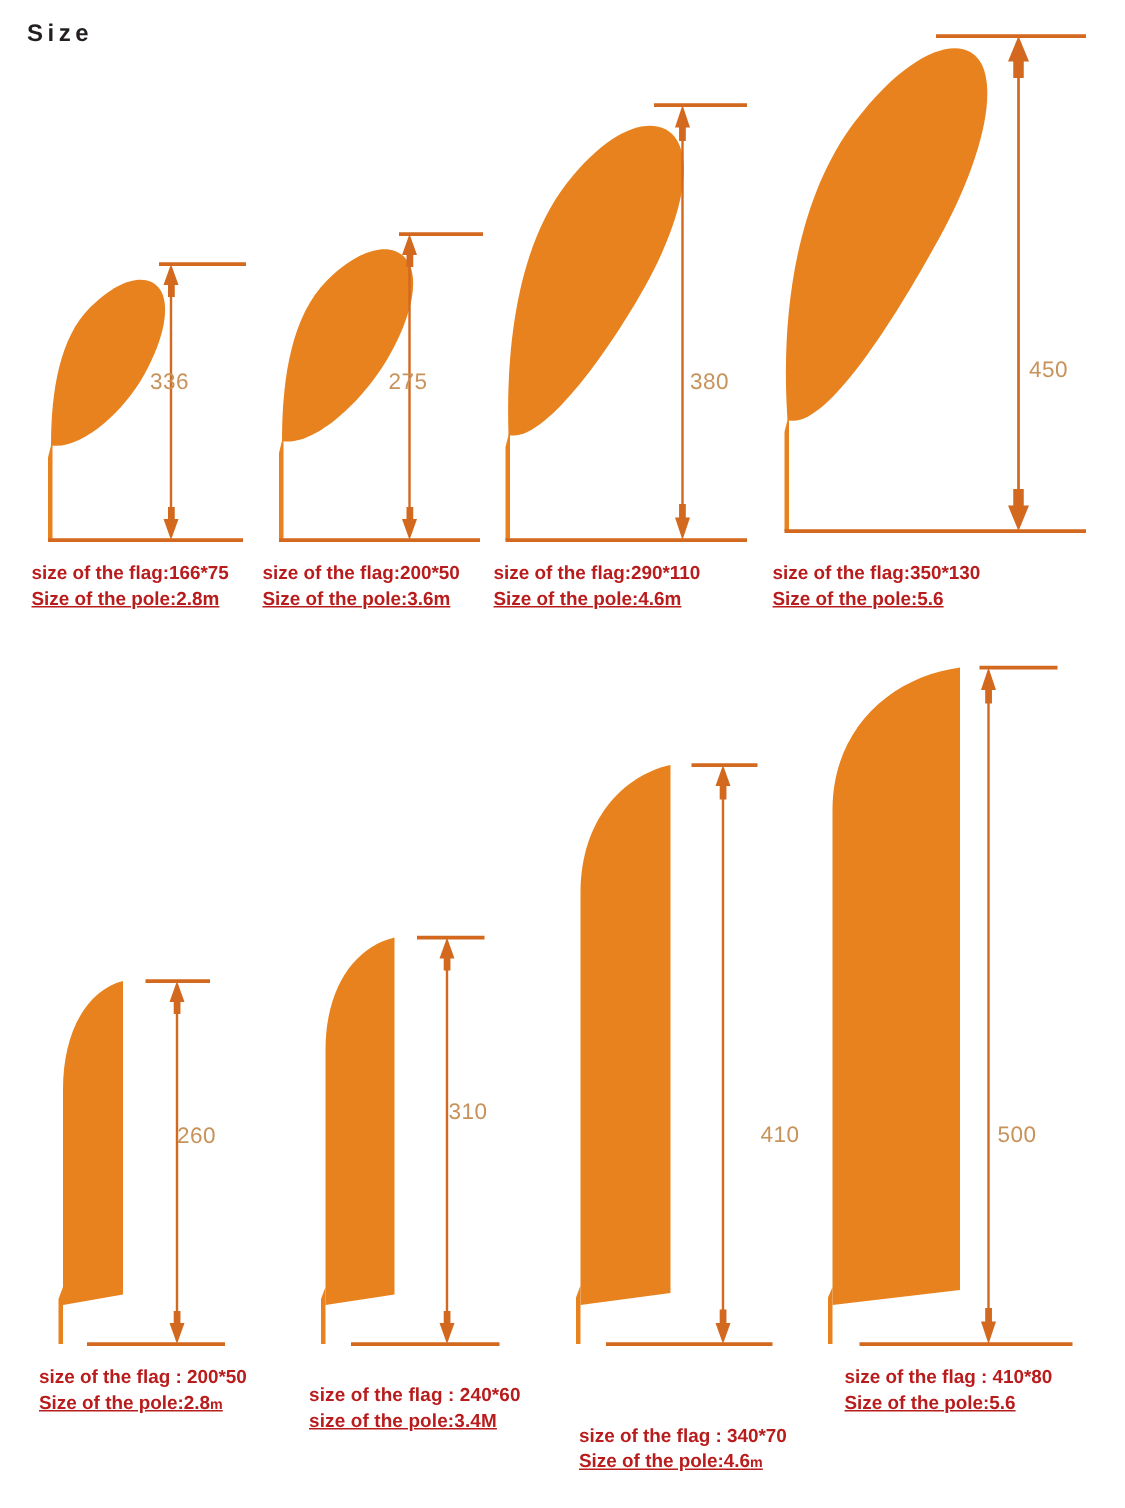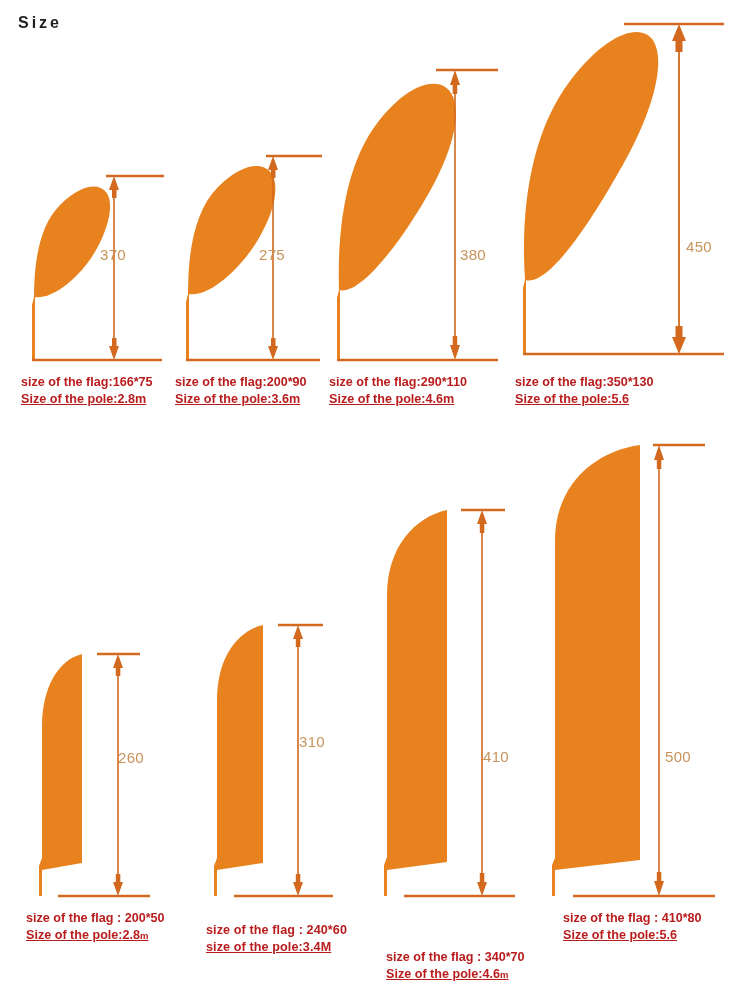--- a/index.html
+++ b/index.html
@@ -85,21 +85,21 @@
     <line x1="14" y1="210" x2="144" y2="210" stroke="#D2691E" stroke-width="2.5"></line>
 
     <g>
       <line x1="96" y1="30" x2="96" y2="206" stroke="#D2691E" stroke-width="1.6"></line>
       <polygon points="96,26 91,40 101,40" fill="#D2691E"></polygon>
       <polygon points="96,210 91,196 101,196" fill="#D2691E"></polygon>
       <rect x="94" y="34" width="4.5" height="14" fill="#D2691E"></rect>
       <rect x="94" y="188" width="4.5" height="14" fill="#D2691E"></rect>
     </g>
   </svg>
-  <div class="dim-label" style="left:82px; top:96px;">370</div>
+  <div class="dim-label" style="left:82px; top:96px;">336</div>
 </div>
 
 <div class="flag-group" style="left:172px; top:130px; width:150px; height:235px;">
   <svg class="flag-svg" width="150" height="235" viewBox="0 0 150 235">
     <path d="M14,172 L14,230 L17,230 L17,160 Z" fill="#E8821E"></path>
     <path d="M16,164 C16,120 23,80 46,57 C69,34 90,31 99,43
              C108,55 103,80 87,108 C71,136 38,168 16,164 Z" fill="#E8821E"></path>
     <line x1="94" y1="26" x2="150" y2="26" stroke="#D2691E" stroke-width="2.5"></line>
     <line x1="14" y1="230" x2="148" y2="230" stroke="#D2691E" stroke-width="2.5"></line>
     <g>
@@ -147,21 +147,21 @@
     </g>
   </svg>
   <div class="dim-label" style="left:174px; top:222px;">450</div>
 </div>
 
 <div class="caption" style="left:21px; top:374px;">
   <span>size of the flag:166*75</span>
   <span class="line2">Size of the pole:2.8m</span>
 </div>
 <div class="caption" style="left:175px; top:374px;">
-  <span>size of the flag:200*90</span>
+  <span>size of the flag:200*50</span>
   <span class="line2">Size of the pole:3.6m</span>
 </div>
 <div class="caption" style="left:329px; top:374px;">
   <span>size of the flag:290*110</span>
   <span class="line2">Size of the pole:4.6m</span>
 </div>
 <div class="caption" style="left:515px; top:374px;">
   <span>size of the flag:350*130</span>
   <span class="line2">Size of the pole:5.6</span>
 </div>
@@ -207,21 +207,21 @@
     <line x1="86" y1="5" x2="130" y2="5" stroke="#D2691E" stroke-width="2.5"></line>
     <line x1="29" y1="391" x2="140" y2="391" stroke="#D2691E" stroke-width="2.5"></line>
     <g>
       <line x1="107" y1="9" x2="107" y2="387" stroke="#D2691E" stroke-width="1.6"></line>
       <polygon points="107,5 102,19 112,19" fill="#D2691E"></polygon>
       <polygon points="107,391 102,377 112,377" fill="#D2691E"></polygon>
       <rect x="104.8" y="13" width="4.5" height="15" fill="#D2691E"></rect>
       <rect x="104.8" y="368" width="4.5" height="15" fill="#D2691E"></rect>
     </g>
   </svg>
-  <div class="dim-label" style="left:108px; top:243px;">410</div>
+  <div class="dim-label" style="left:108px; top:243px;padding-left:24px;">410</div>
 </div>
 
 <div class="flag-group" style="left:543px; top:440px; width:190px; height:461px;">
   <svg class="flag-svg" width="190" height="461" viewBox="0 0 190 461">
     <path d="M9,425 L9,456 L12,456 L12,418 Z" fill="#E8821E"></path>
     <path d="M97,5 L97,420 L12,430 L12,100 C12,45 52,11 97,5 Z" fill="#E8821E"></path>
     <line x1="110" y1="5" x2="162" y2="5" stroke="#D2691E" stroke-width="2.5"></line>
     <line x1="30" y1="456" x2="172" y2="456" stroke="#D2691E" stroke-width="2.5"></line>
     <g>
       <line x1="116" y1="9" x2="116" y2="452" stroke="#D2691E" stroke-width="1.6"></line>

